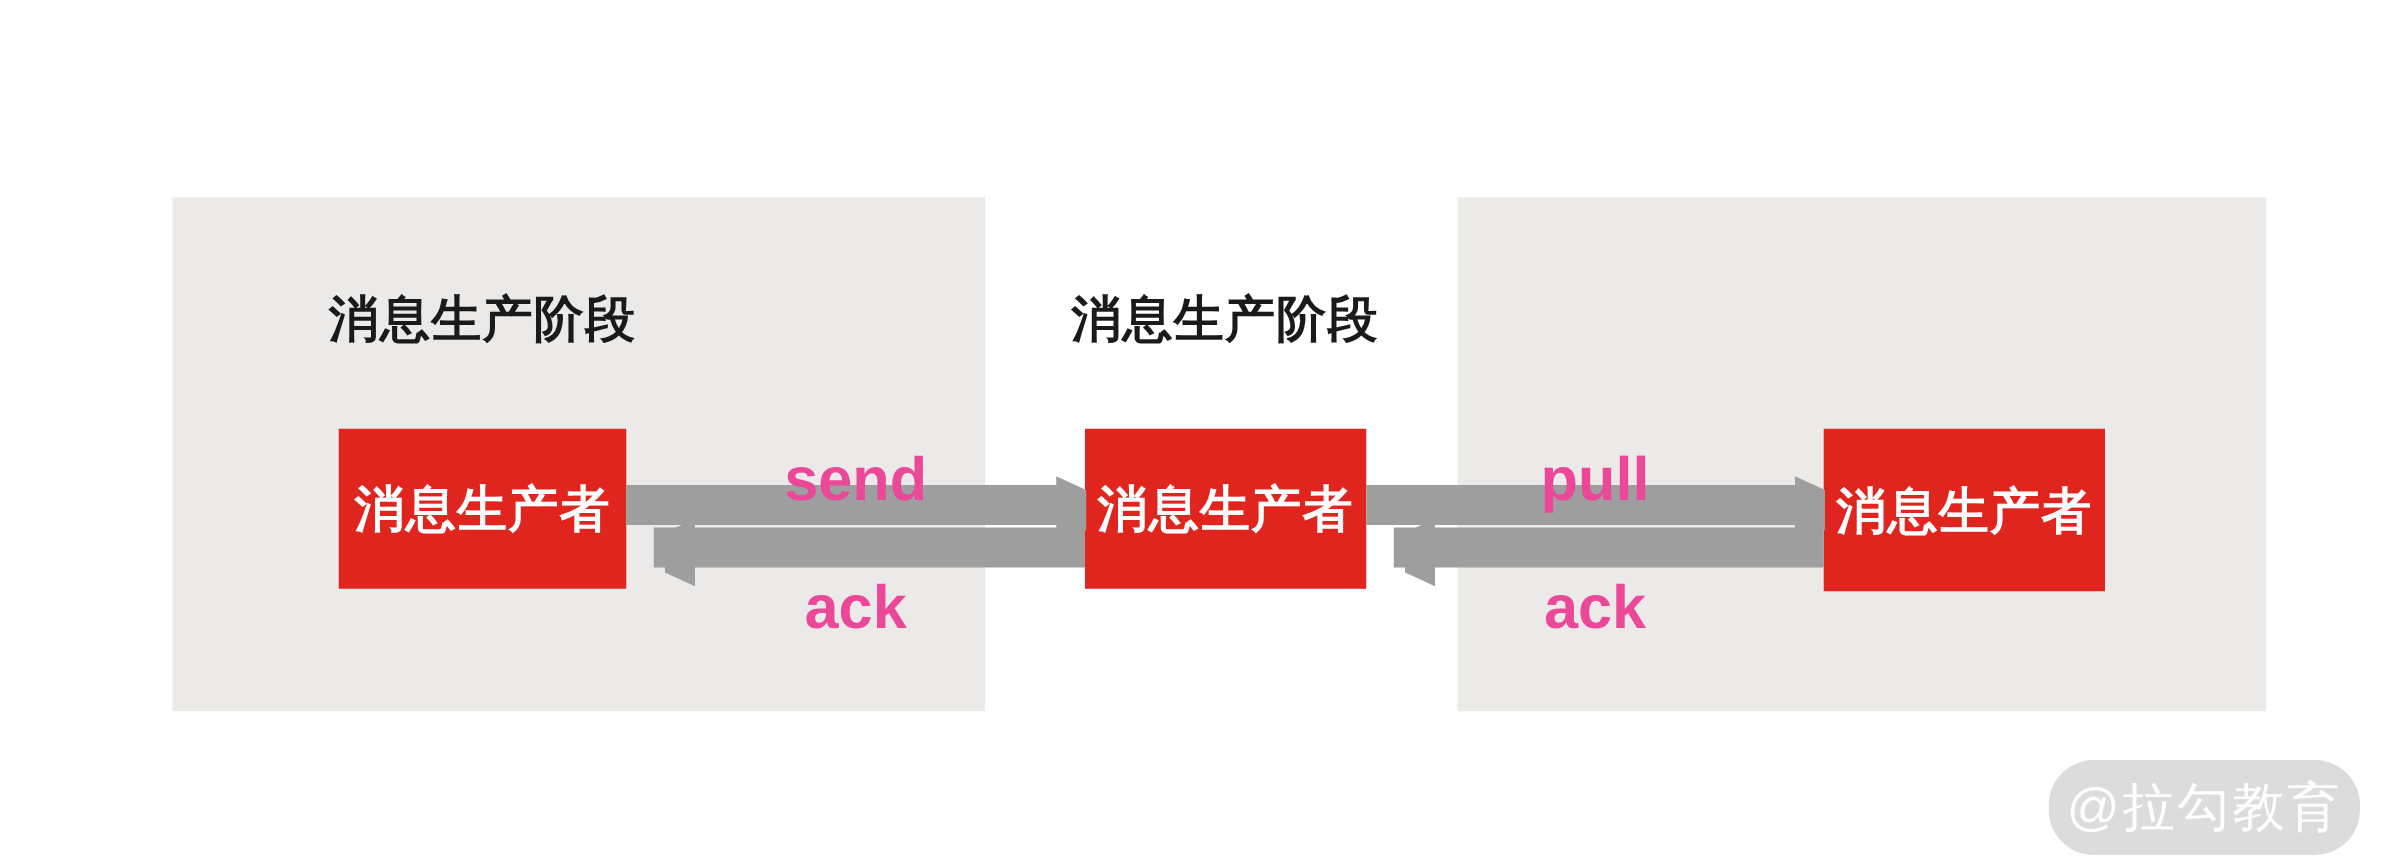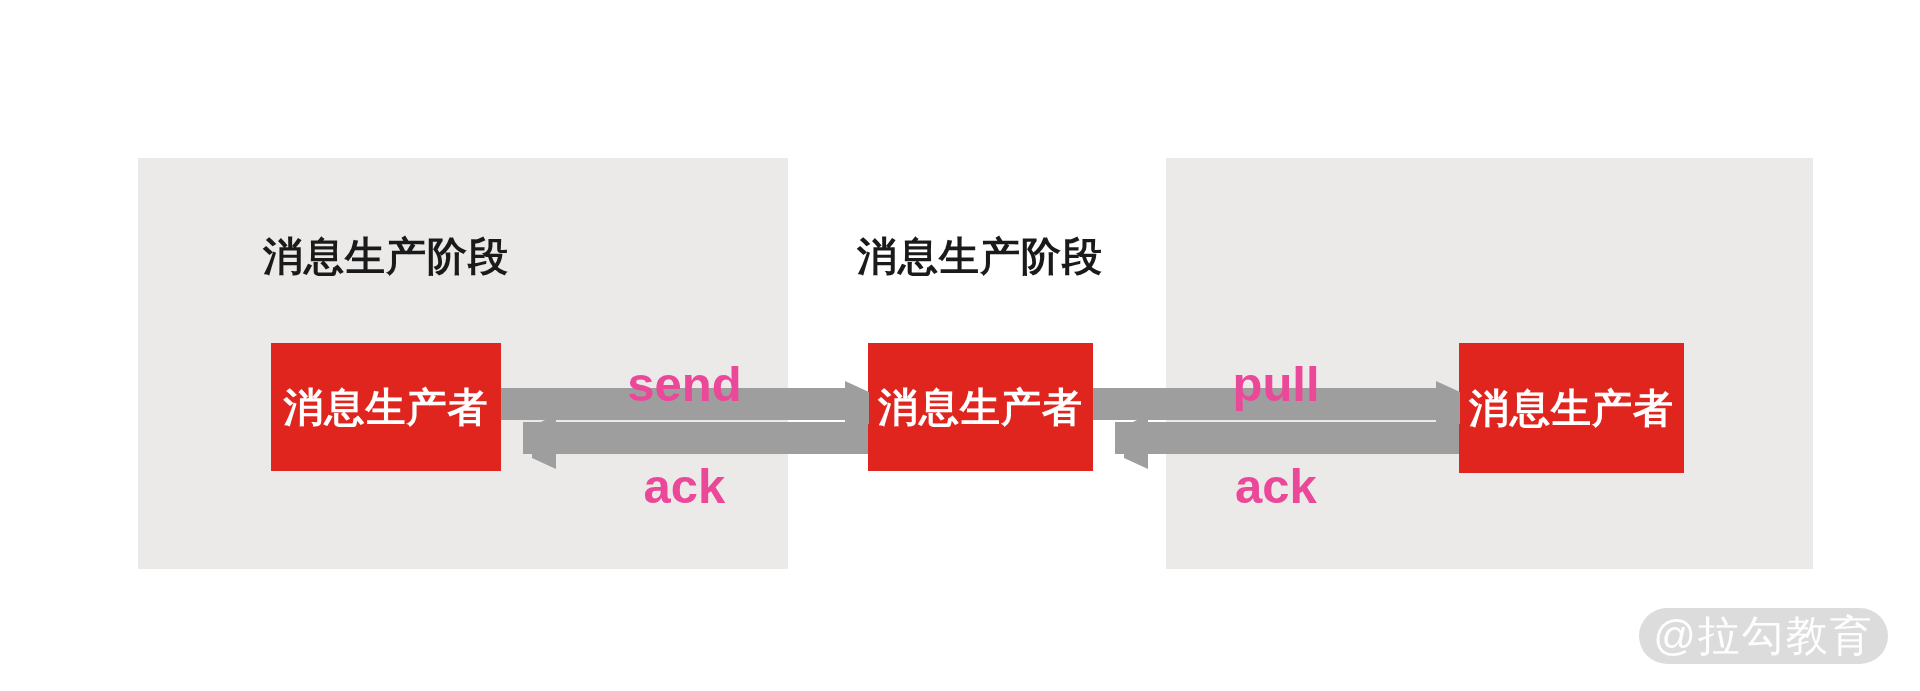--- a/index.html
+++ b/index.html
@@ -55,21 +55,21 @@
     position: absolute; text-align: center; font-size: 49px; font-weight: 600;
     color: #ec4899; white-space: nowrap;
   }
   .label-send { left: 485px;  top: 324px; width: 367px; }
   .label-ack1 { left: 485px;  top: 426px; width: 367px; }
   .label-pull { left: 1077px; top: 324px; width: 366px; }
   .label-ack2 { left: 1077px; top: 426px; width: 366px; }
 
   
   .watermark {
-    position: absolute; left: 1623px; top: 592px; width: 249px; height: 56px;
+    position: absolute; left: 1623px; top: 592px; width: 249px; height: 76px;
     background: #DCDCDC; border-radius: 36px;
     display: flex; align-items: center; justify-content: center;
     font-size: 42px; color: rgba(255,255,255,0.95); letter-spacing: 2px; white-space: nowrap;
   }
 </style>
 </head>
 <body>
 
 <div class="canvas">
 

